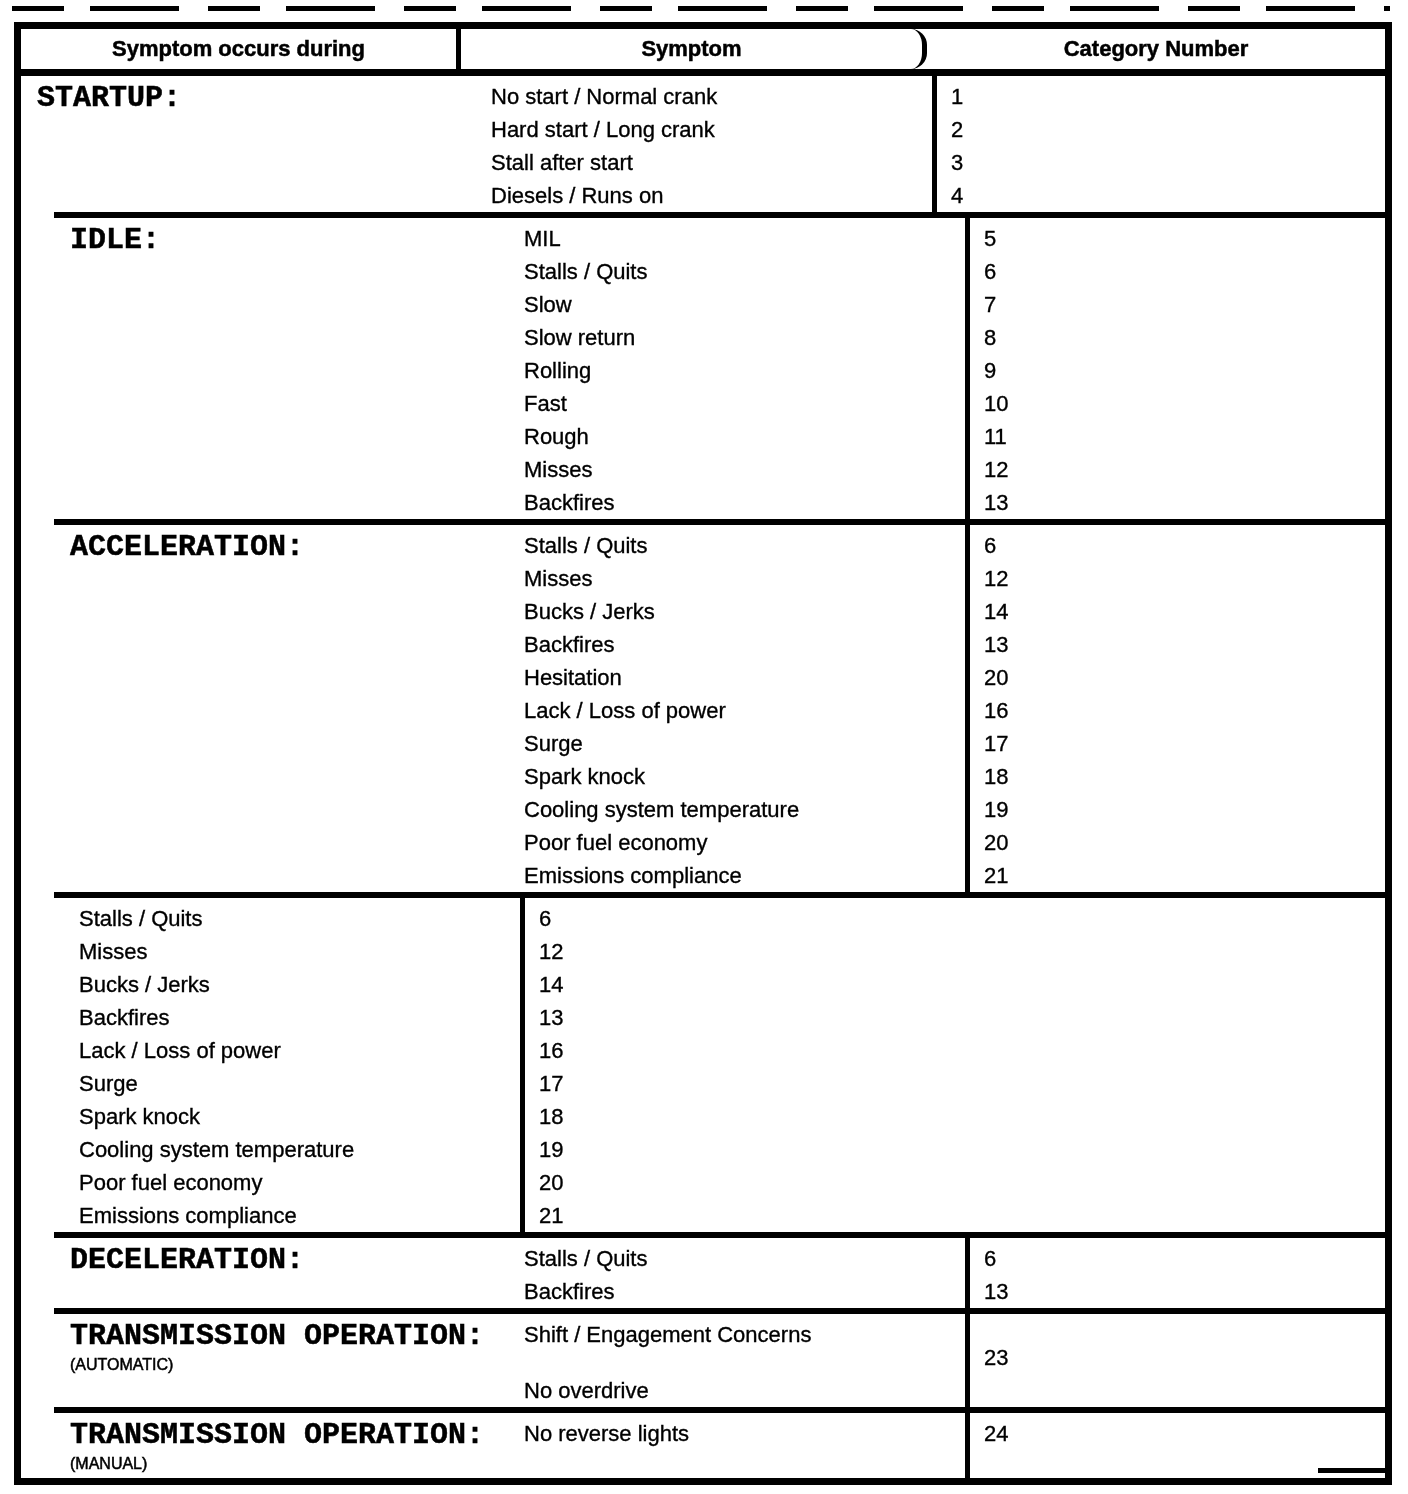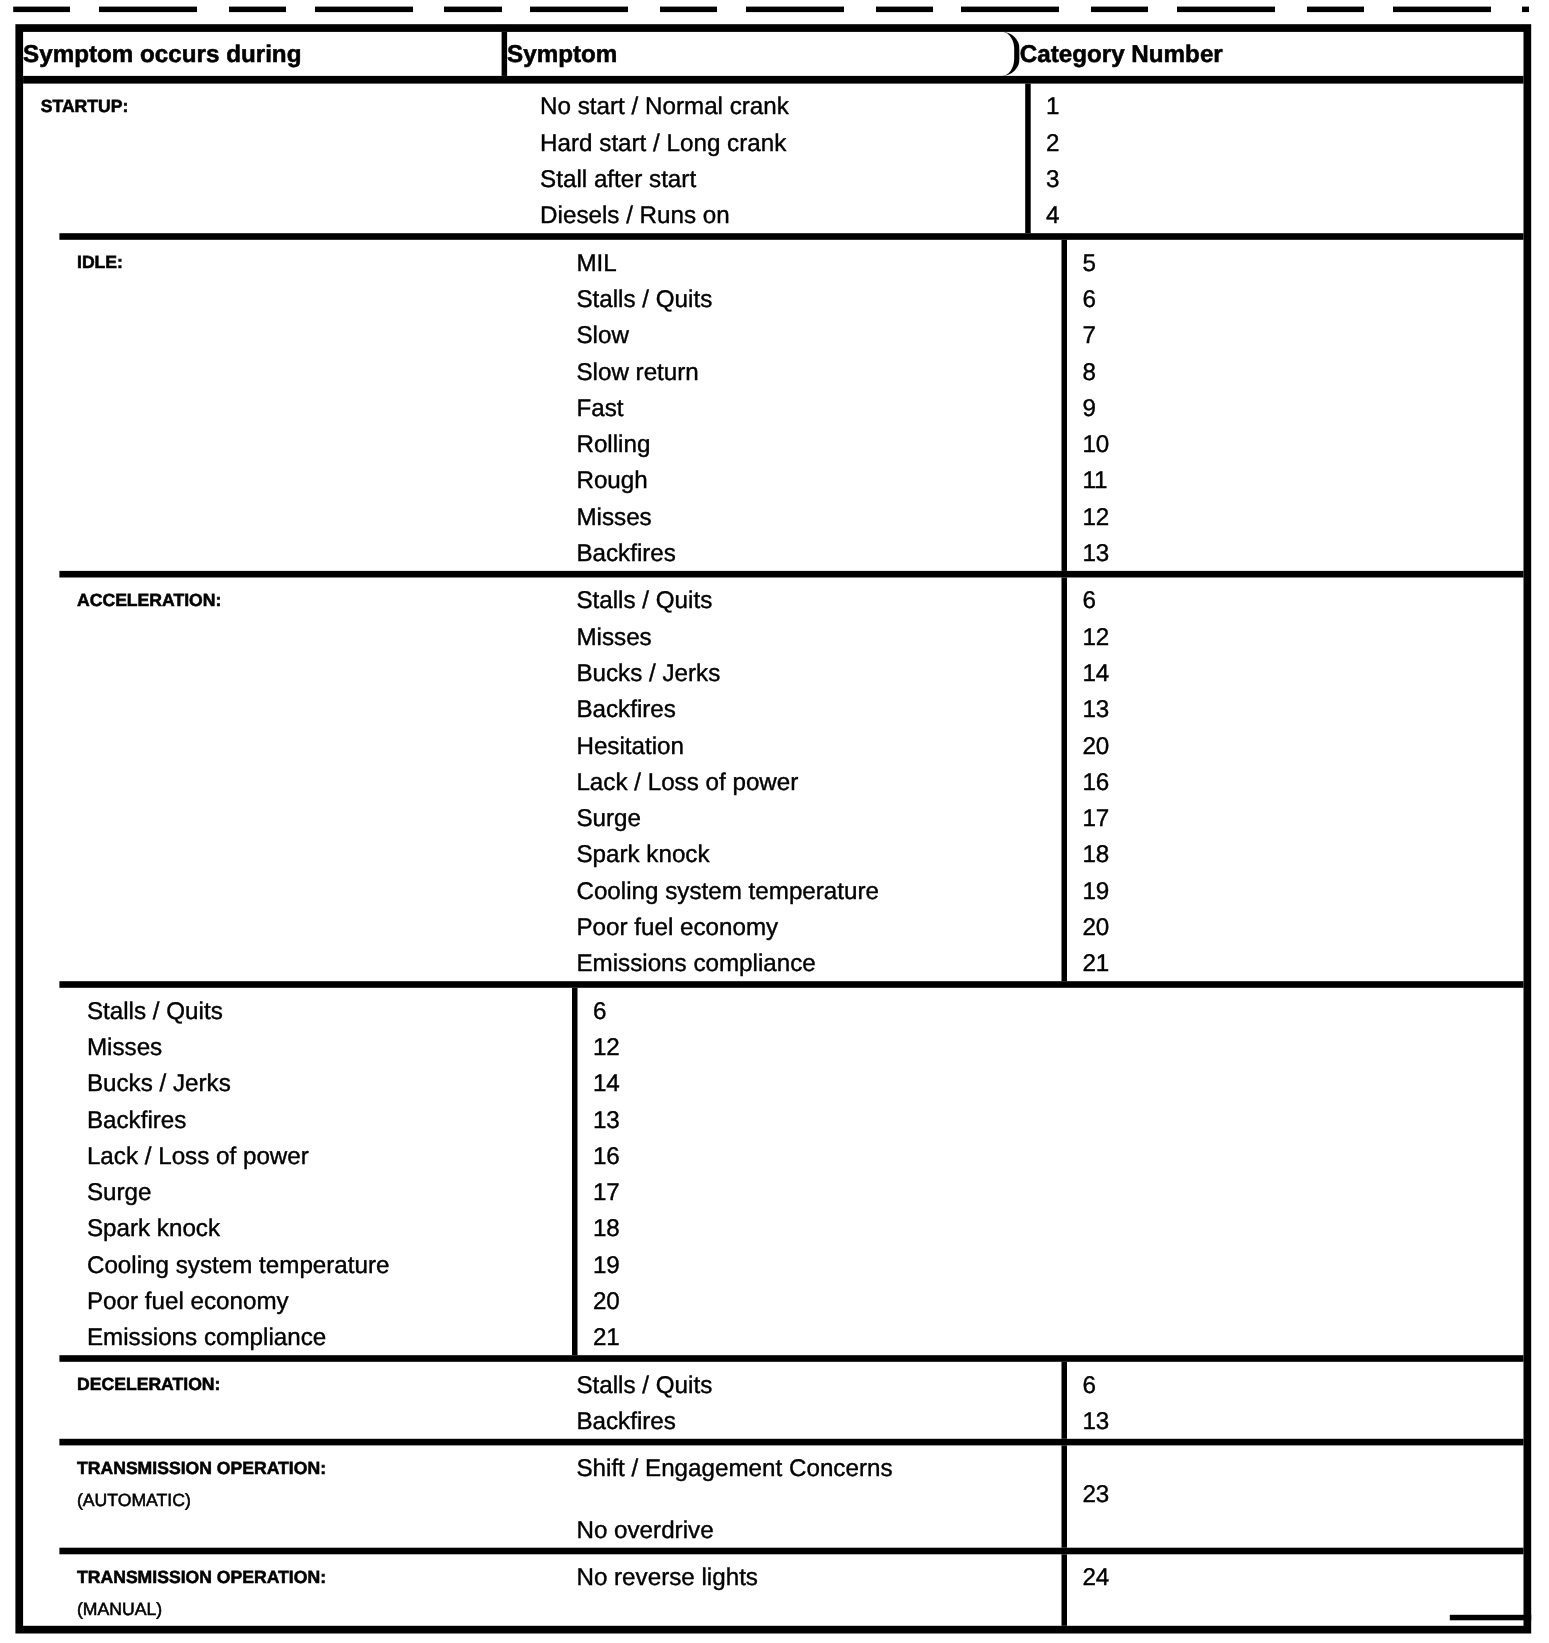--- a/index.html
+++ b/index.html
@@ -47,45 +47,47 @@
     border: 7px solid #000;
     background: #fff;
   }
   .header-row {
     display: flex;
     border-bottom: 7px solid #000;
   }
   .hcell {
     height: 40px;
     line-height: 40px;
+    text-align: center;
     font-weight: 700;
     font-size: 22px;
     -webkit-text-stroke: 0.5px #000;
     white-space: nowrap;
     box-sizing: border-box;
   }
   .hcell.c1 { width: 440px; border-right: 5px solid #000; }
   .hcell.c2 { width: 466px; border-right: 5px solid #000; border-radius: 16px; }
   .hcell.c3 { flex: 1; }
   .section {
     display: flex;
     align-items: stretch;
   }
   .section + .section { border-top: 6px solid #000; margin-left: 33px; }
   .col { box-sizing: border-box; padding-top: 4px; }
   .col1 { width: 445px; padding-left: 16px; }
   .col2 { width: 466px; padding-left: 25px; }
   .col3 { flex: 1; border-left: 5px solid #000; padding-left: 14px; }
   .section-label {
     font-weight: 700;
-    font-size: 16px;
+    font-size: 30px;
     line-height: 30px;
     -webkit-text-stroke: 0.5px #000;
     white-space: nowrap;
     padding-top: 3px;
+    font-family: Liberation Mono, monospace;
   }
   .section-sublabel {
     font-weight: 400;
     font-size: 16px;
     line-height: 28px;
     -webkit-text-stroke: 0.5px #000;
     white-space: nowrap;
   }
   .line {
     height: 33px;
@@ -131,22 +133,22 @@
   <div class="section">
     <div class="col col1">
       <div class="section-label">IDLE:</div>
 
     </div>
     <div class="col col2">
             <div class="line">MIL</div>
             <div class="line">Stalls / Quits</div>
             <div class="line">Slow</div>
             <div class="line">Slow return</div>
+            <div class="line">Rolling</div>
             <div class="line">Fast</div>
-            <div class="line">Rolling</div>
             <div class="line">Rough</div>
             <div class="line">Misses</div>
             <div class="line">Backfires</div>
           </div>
     <div class="col col3">
             <div class="line">5</div>
             <div class="line">6</div>
             <div class="line">7</div>
             <div class="line">8</div>
             <div class="line">9</div>

